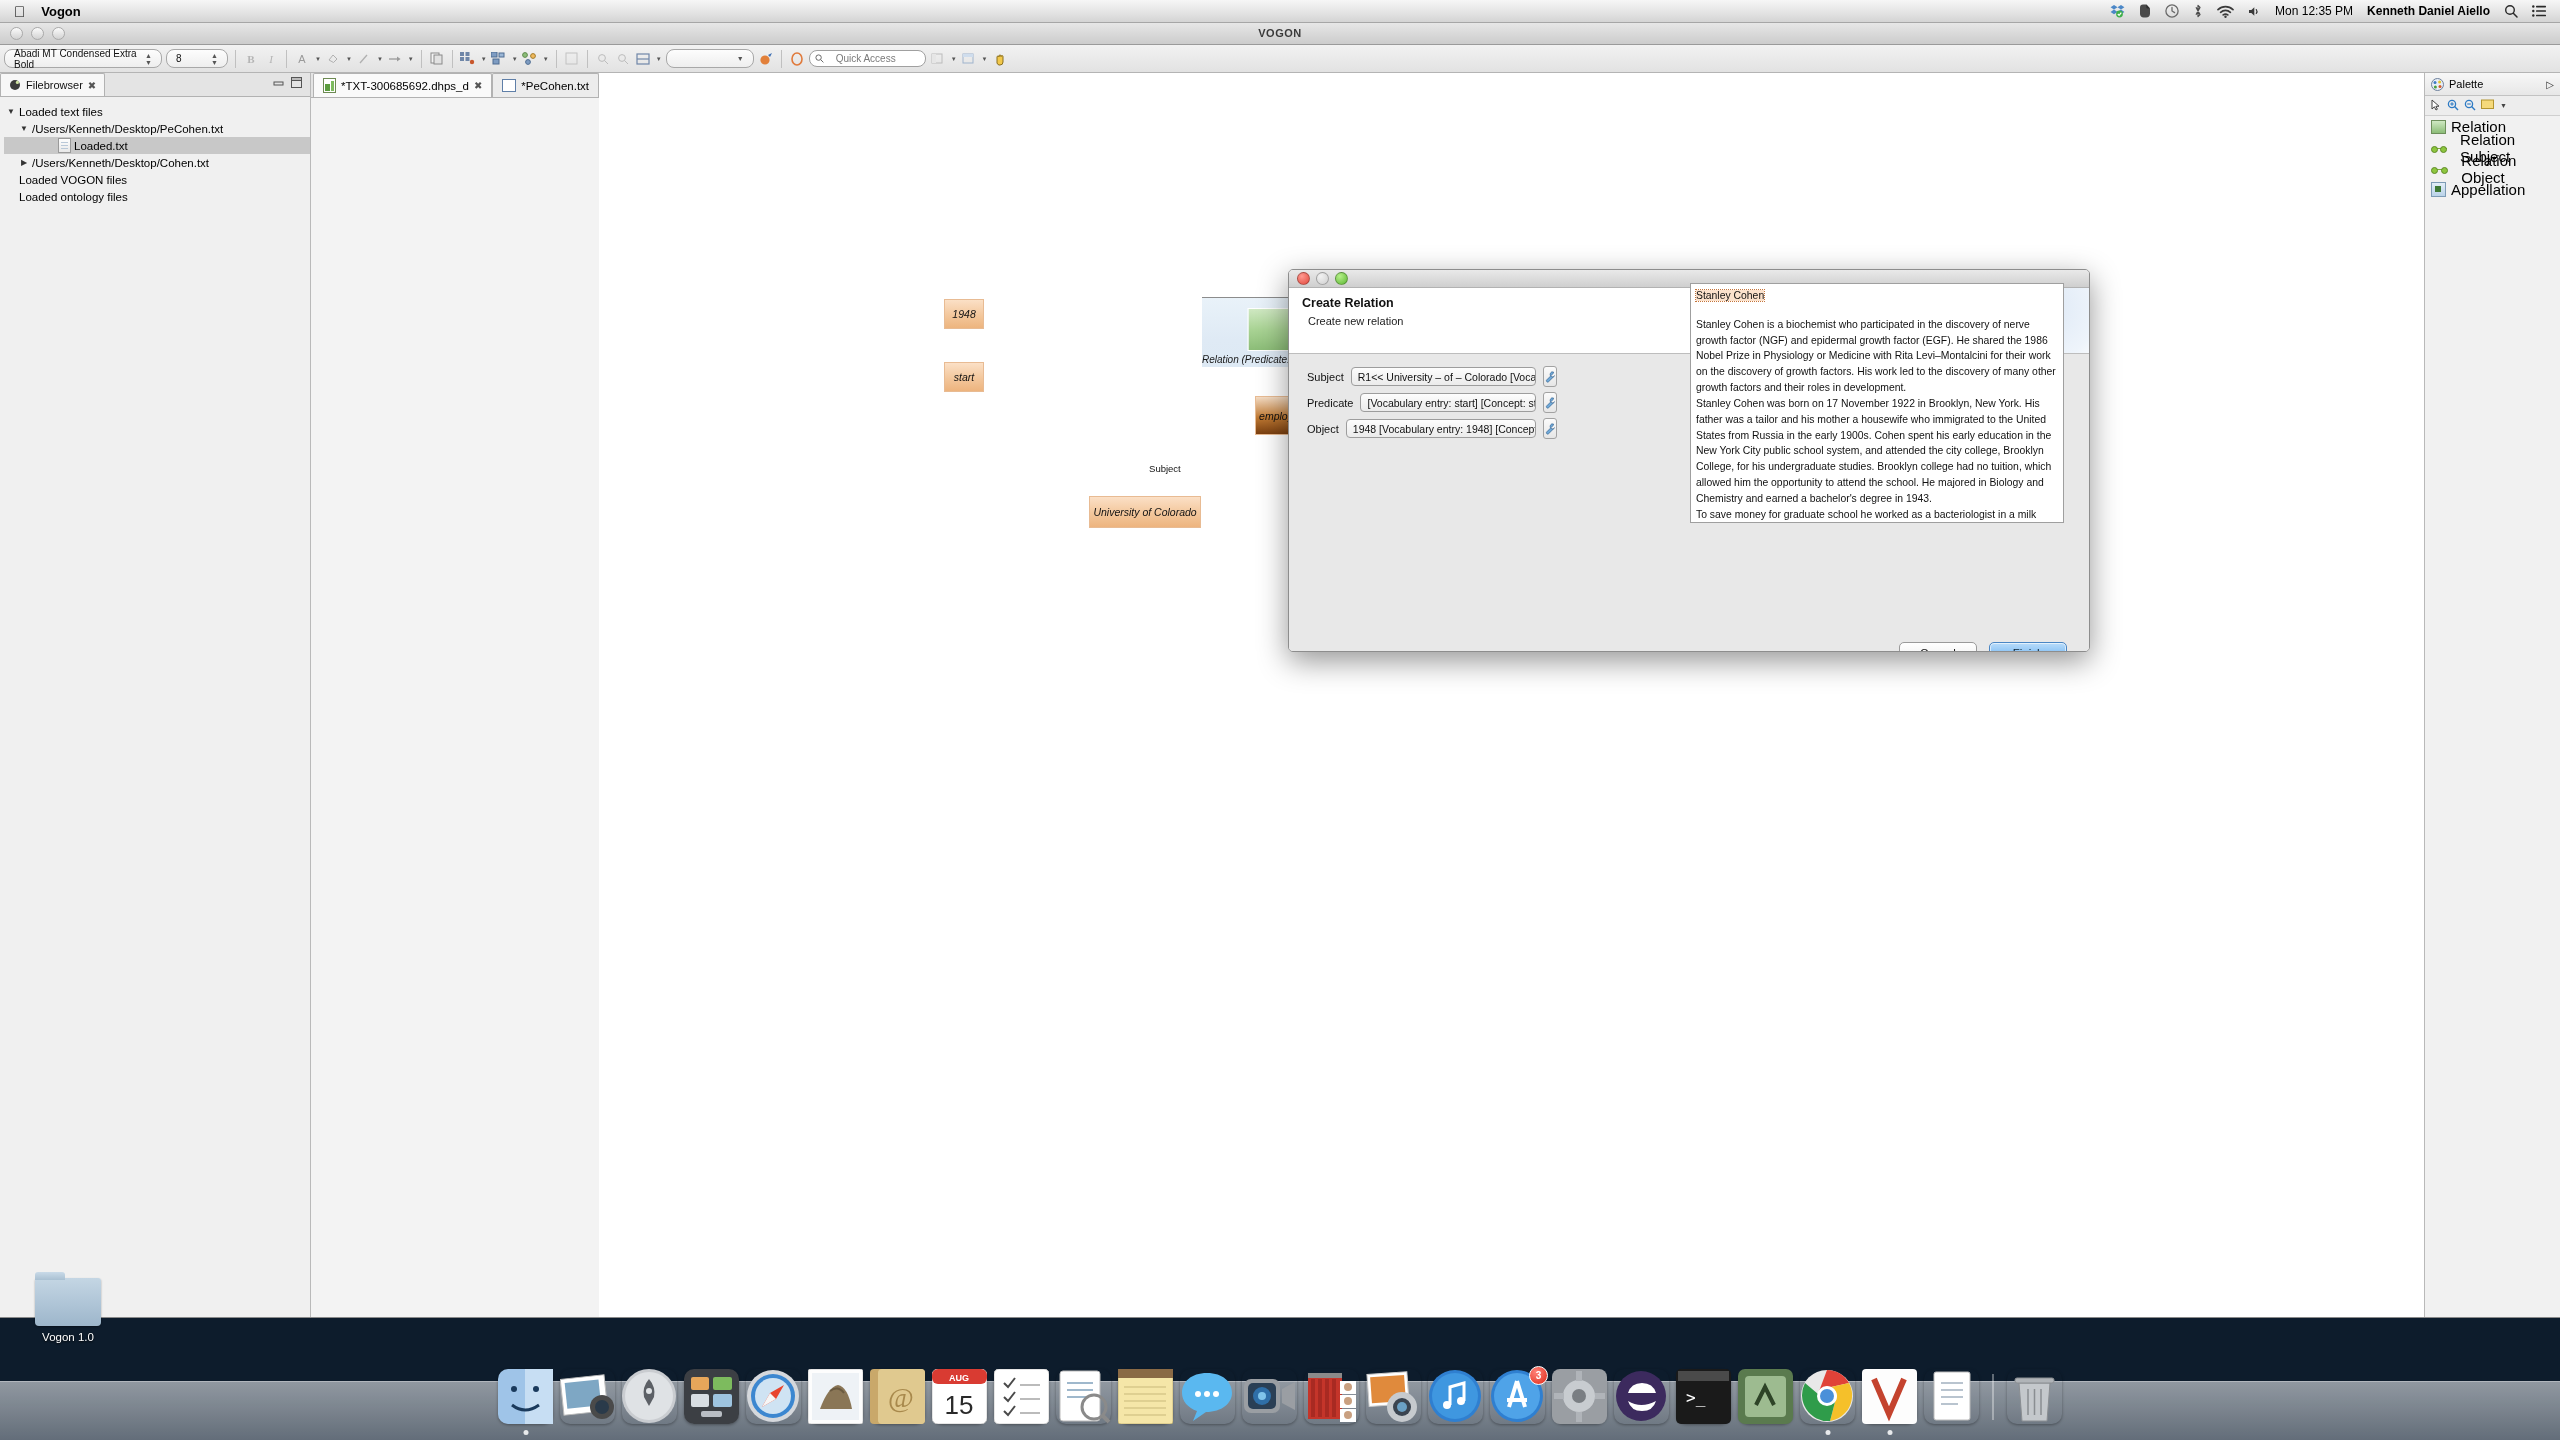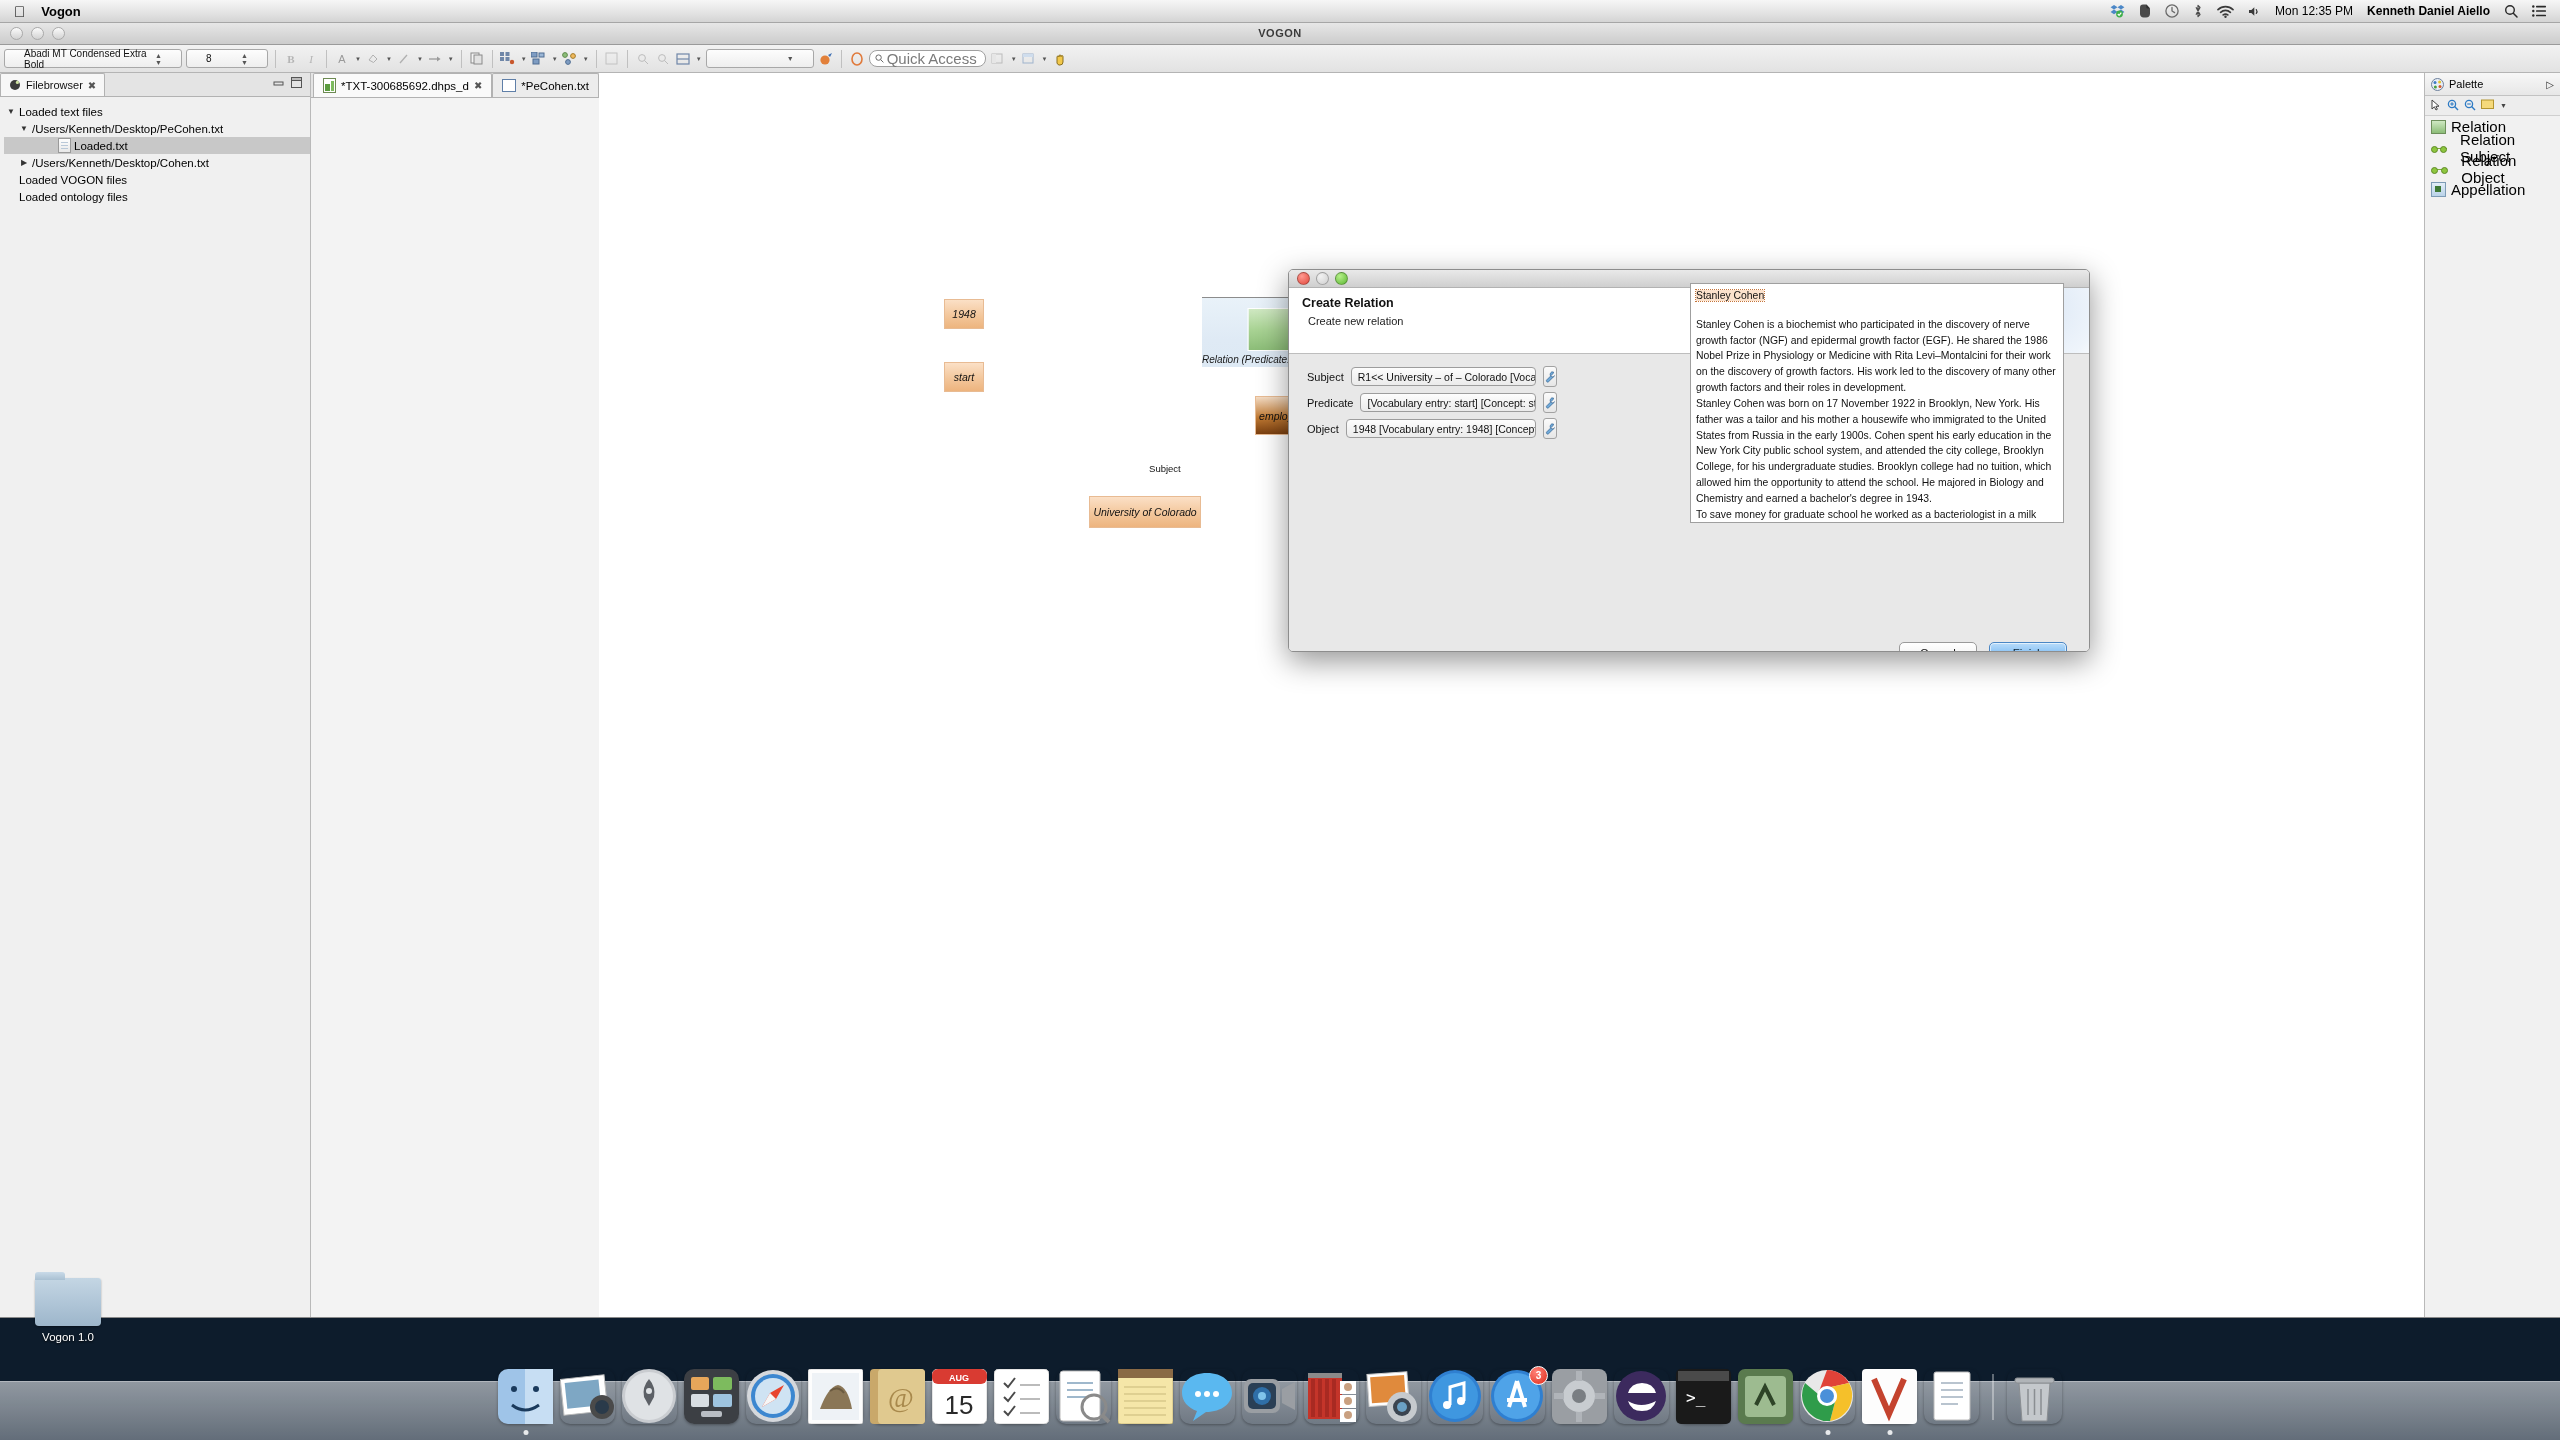--- a/index.html
+++ b/index.html
@@ -49,34 +49,34 @@
     background:linear-gradient(to bottom,#fbfbfb,#d2d2d2);
     border:1px solid #a9a9a9;}
   
   #toolbar{
     height:27px;width:100%;
     background:linear-gradient(to bottom,#f2f2f2,#e2e2e2);
     border-bottom:1px solid #b4b4b4;
     display:flex;align-items:center;padding:0 4px;gap:4px;
   }
   .tb-combo{
-    height:17px;border:1px solid #a8a8a8;border-radius:3px;
+    height:17px;border:1px solid #a8a8a8;border-radius:8px;
     background:linear-gradient(to bottom,#fdfdfd,#eeeeee);
-    font-size:10px;display:flex;align-items:center;padding:0 19px;
+    font-size:10px;display:flex;align-items:center;padding:0 9px;
     color:#111;justify-content:space-between;
   }
   .spin{font-size:7px;line-height:7px;color:#555;margin-left:5px;display:flex;flex-direction:column;}
   .tb-sep{width:1px;height:18px;background:#c0c0c0;margin:0 3px;}
   .tb-btn{width:16px;height:17px;display:flex;align-items:center;justify-content:center;
     font-size:11px;color:#b5b5b5;}
   .tb-btn.on{color:#4a4a4a;}
   .tb-arrow{font-size:6px;color:#555;margin-left:1px;}
   .qa{
     height:15px;width:105px;border:1px solid #a0a0a0;border-radius:8px;background:#fff;
-    display:flex;align-items:center;padding:0 5px;font-size:15px;color:#7a7a7a;gap:3px;
+    display:flex;align-items:center;padding:0 5px;font-size:10px;color:#7a7a7a;gap:12px;
   }
   
   #body{display:flex;width:100%;height:1246px;}
   
   #left{width:310px;background:#f0f0f0;border-right:1px solid #b9b9b9;position:relative;}
   .viewtabrow{display:flex;align-items:flex-end;height:23px;background:#e4e4e4;position:relative;
     border-bottom:1px solid #b2b2b2;}
   .viewtab{
     height:22px;display:flex;align-items:center;gap:5px;padding:0 8px;
     background:#f7f7f7;border:1px solid #b2b2b2;border-bottom:none;

